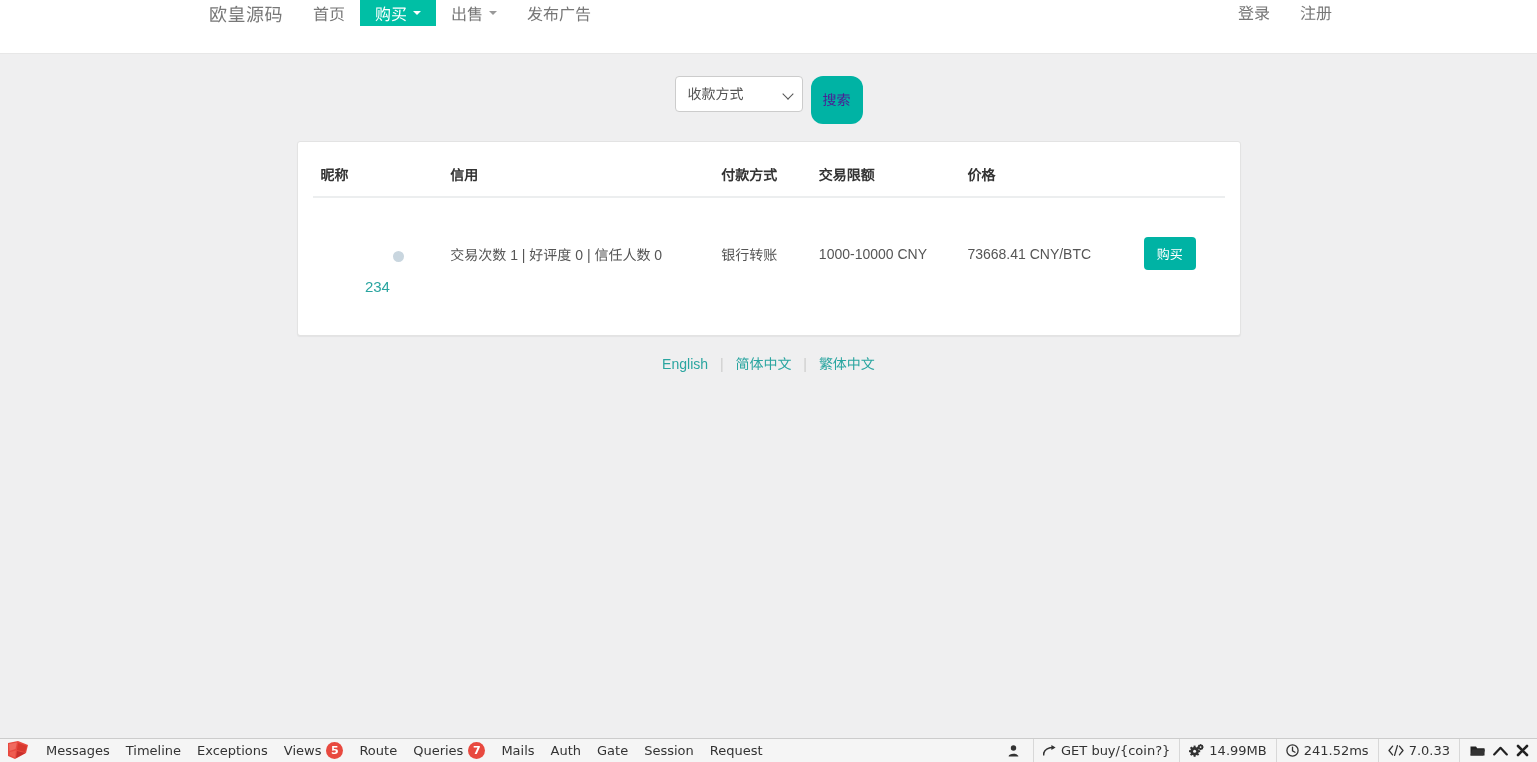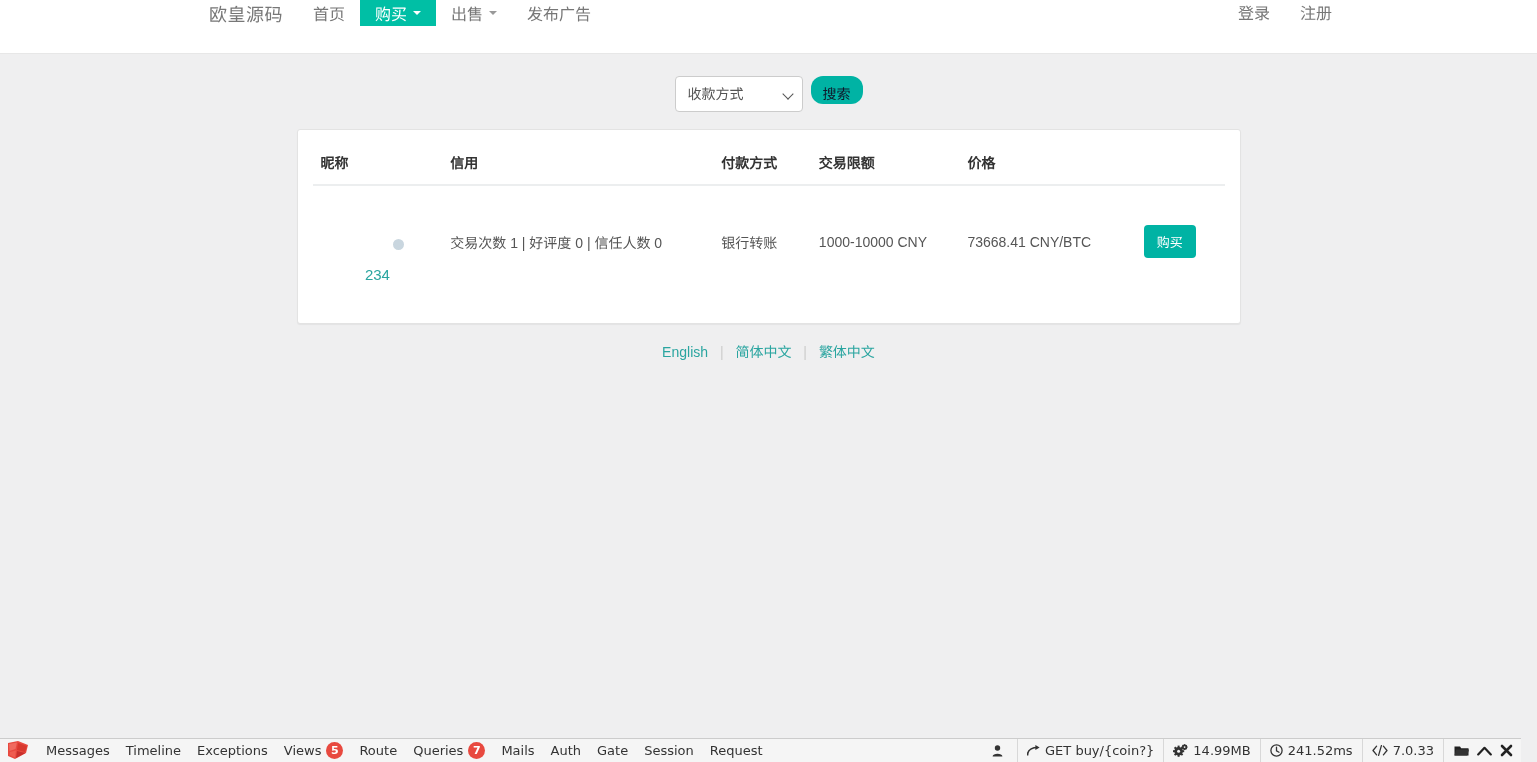--- a/index.html
+++ b/index.html
@@ -123,26 +123,26 @@
     left: 0; top: 0;
     width: 7px; height: 7px;
     border-right: 1.6px solid #555;
     border-bottom: 1.6px solid #555;
     transform: rotate(45deg);
   }
   .btn {
     border: none;
     border-radius: 12px;
     background: #00b3a4;
-    color: #0f172a;
+    color: #4c1d95;
     font-size: 14px;
     font-family: "Liberation Sans", "DejaVu Sans", sans-serif;
     cursor: pointer;
     padding: 0 12px;
-    height: 28px;
+    height: 48px;
     line-height: 36px;
   }
 
   
   .panel-wrap {
     display: flex;
     justify-content: center;
     margin-top: 17px;
   }
   .panel {
@@ -238,21 +238,21 @@
   }
   .lang-sep {
     display: inline-block;
     padding: 0 8px;
     color: #ccc;
   }
 
   
   .debugbar {
     position: absolute;
-    left: 0; right: 16px; bottom: 0;
+    left: 0; right: 0; bottom: 0;
     height: 24px;
     background: #f5f5f5;
     border-top: 1px solid #cccccc;
     display: flex;
     align-items: center;
     font-family: "DejaVu Sans", "Liberation Sans", sans-serif;
     font-size: 13px;
     color: #333;
     z-index: 40;
   }

